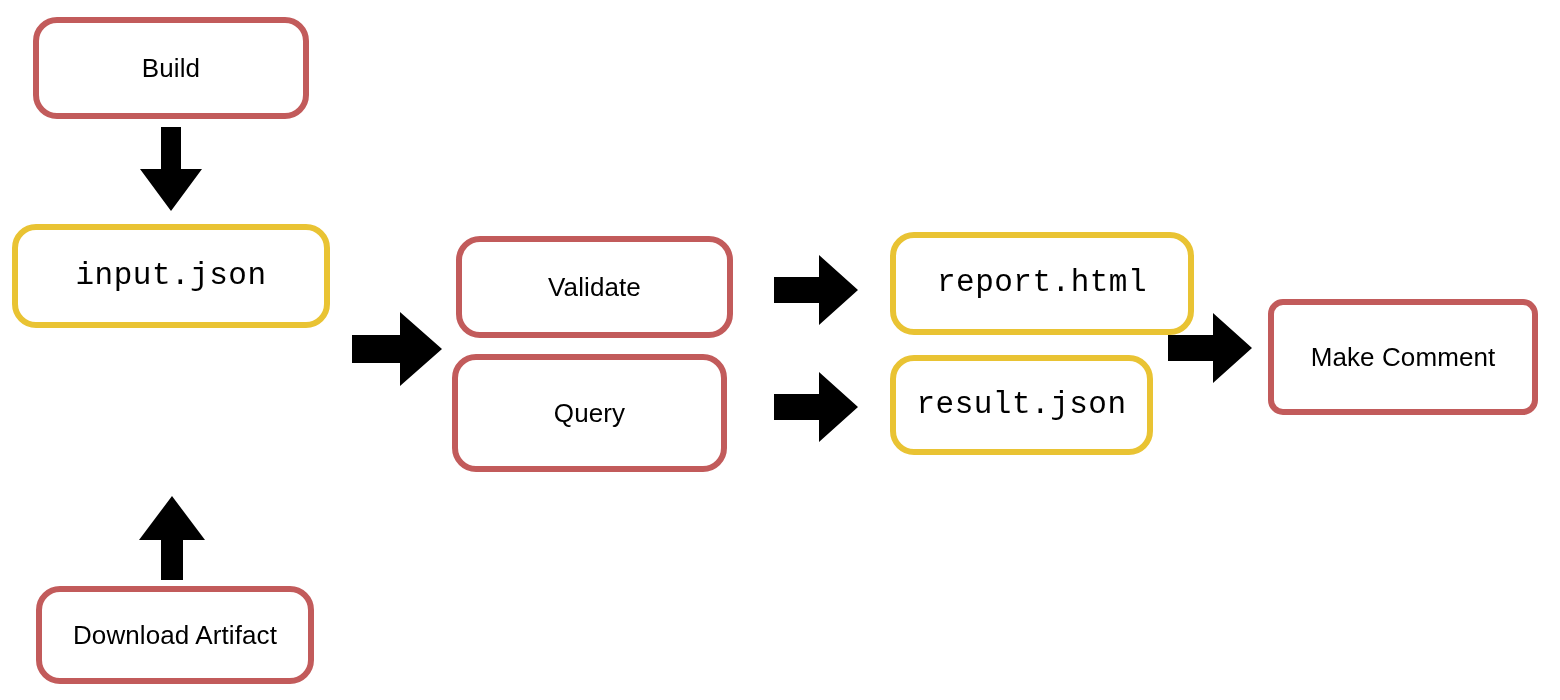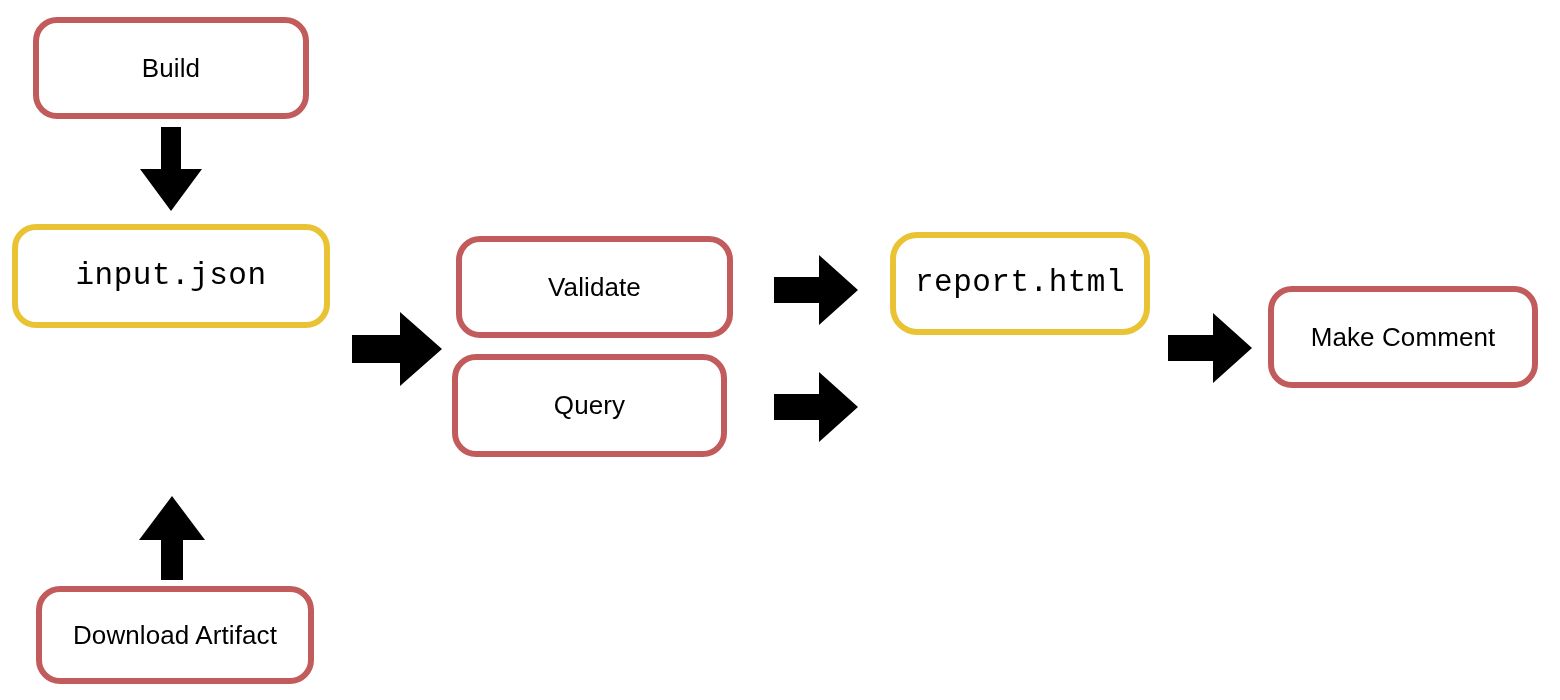--- a/index.html
+++ b/index.html
@@ -99,44 +99,47 @@
   <div class="arrow" style="left:352px; top:312px; width:90px; height:74px;">
     <svg viewBox="0 0 90 74" preserveAspectRatio="none" aria-hidden="true">
       <path d="M0 23 L48 23 L48 0 L90 37 L48 74 L48 51 L0 51 Z"></path>
     </svg>
   </div>
 
   <div class="node process" style="left:456px; top:236px; width:277px; height:102px;">
     <span class="node-label">Validate</span>
   </div>
 
-  <div class="node process" style="left:452px; top:354px; width:275px; height:103px;text-align:right;">
+  <div class="node process" style="left:452px; top:354px; width:275px; height:118px;text-align:right;">
     <span class="node-label">Query</span>
   </div>
 
   <div class="arrow" style="left:774px; top:255px; width:84px; height:70px;">
     <svg viewBox="0 0 84 70" preserveAspectRatio="none" aria-hidden="true">
       <path d="M0 22 L45 22 L45 0 L84 35 L45 70 L45 48 L0 48 Z"></path>
     </svg>
   </div>
 
   <div class="arrow" style="left:774px; top:372px; width:84px; height:70px;">
     <svg viewBox="0 0 84 70" preserveAspectRatio="none" aria-hidden="true">
       <path d="M0 22 L45 22 L45 0 L84 35 L45 70 L45 48 L0 48 Z"></path>
     </svg>
   </div>
 
-  <div class="node artifact" style="left:890px; top:232px; width:260px; height:103px;border-radius:27px;">
+  <div class="node artifact" style="left:890px; top:232px; width:304px; height:103px;">
     <span class="node-label">report.html</span>
   </div>
 
+  <div class="node artifact" style="left:890px; top:355px; width:263px; height:100px;">
+    <span class="node-label">result.json</span>
+  </div>
 
   <div class="arrow" style="left:1168px; top:313px; width:84px; height:70px;">
     <svg viewBox="0 0 84 70" preserveAspectRatio="none" aria-hidden="true">
       <path d="M0 22 L45 22 L45 0 L84 35 L45 70 L45 48 L0 48 Z"></path>
     </svg>
   </div>
 
-  <div class="node process" style="left:1268px; top:286px; width:270px; height:102px;">
+  <div class="node process" style="left:1268px; top:299px; width:270px; height:116px;border-radius:15px;">
     <span class="node-label">Make Comment</span>
   </div>
 
 </div>
 
 </body></html>

